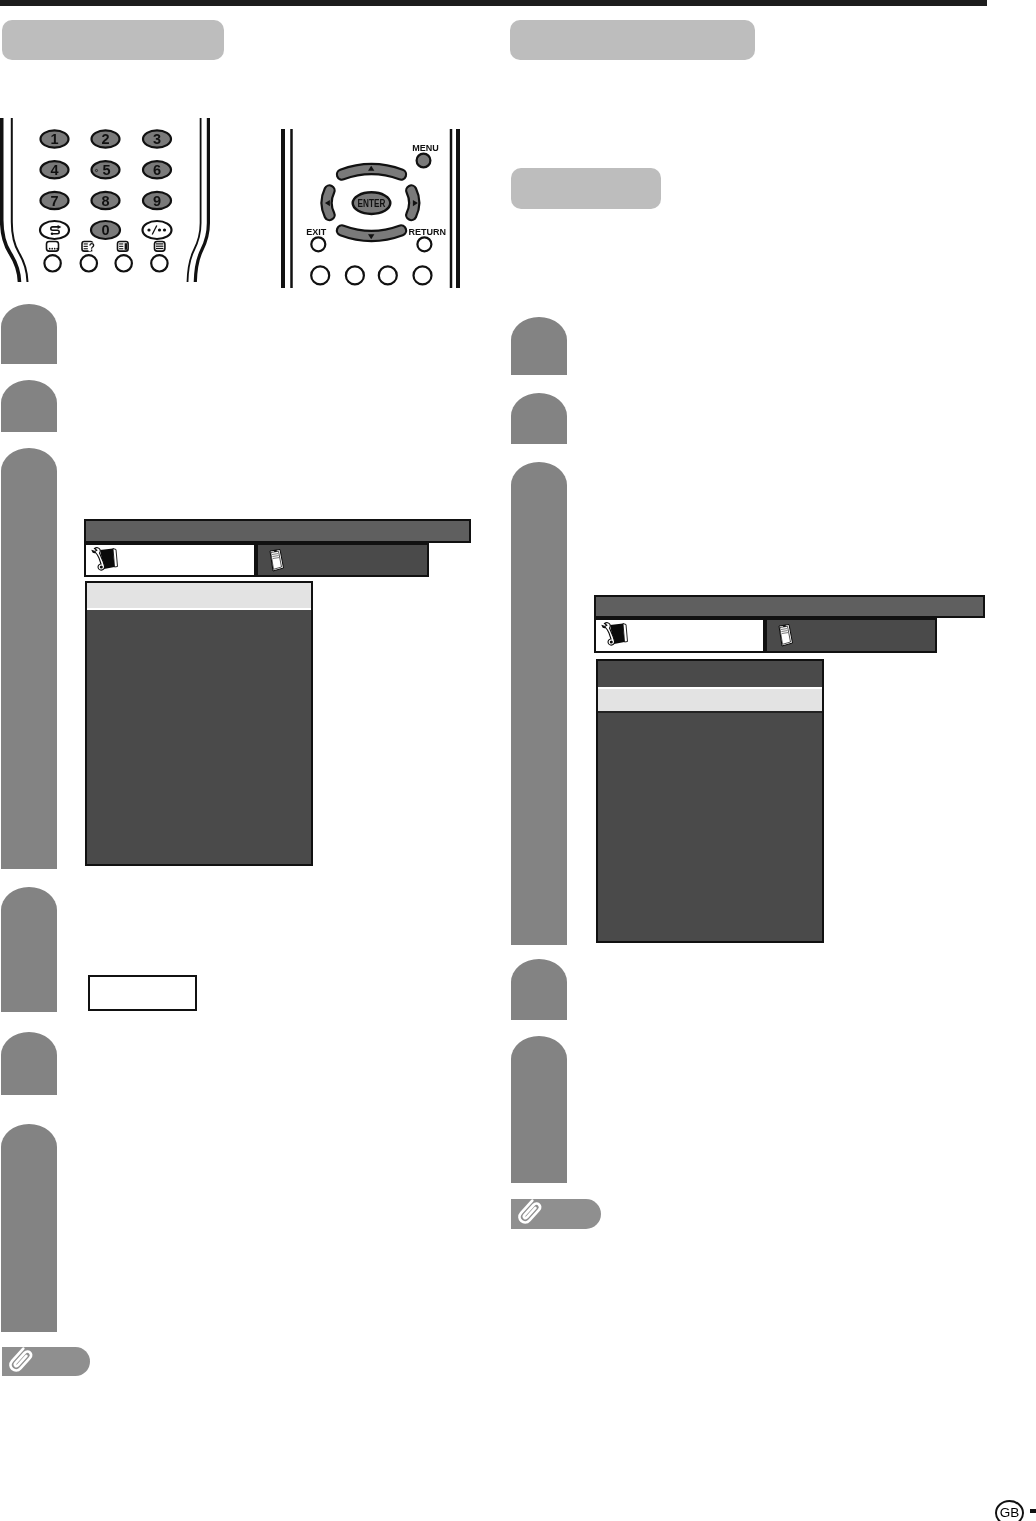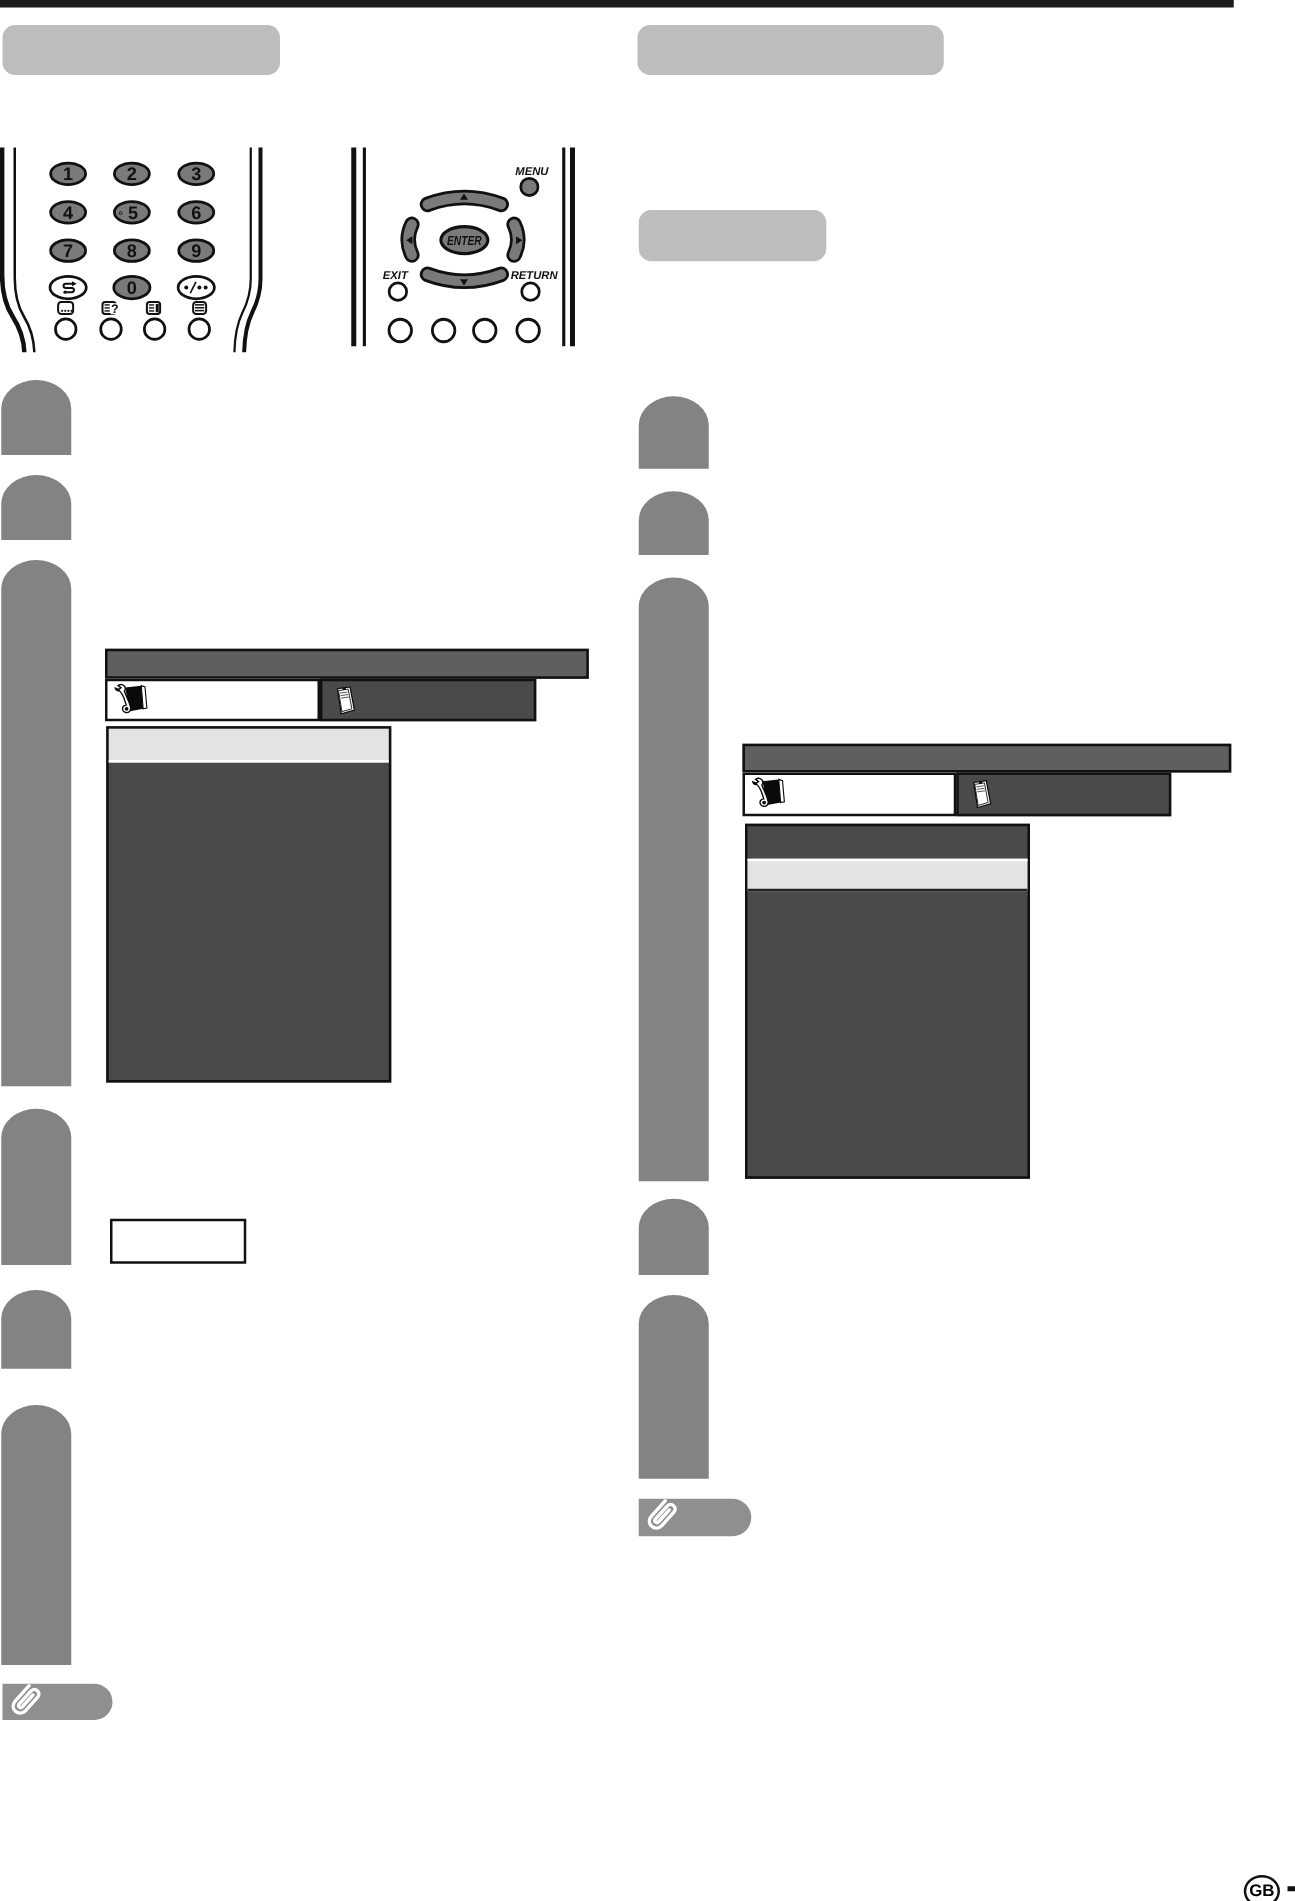--- a/index.html
+++ b/index.html
@@ -95,21 +95,21 @@
 
     <g fill="#fff" stroke="#111" stroke-width="2.2">
       <circle cx="52.6" cy="148.3" r="8.2"></circle>
       <circle cx="88.8" cy="148.3" r="8.2"></circle>
       <circle cx="123.7" cy="148.3" r="8.2"></circle>
       <circle cx="159.4" cy="148.3" r="8.2"></circle>
     </g>
   </svg>
   </div>
 
-  <div class="abs" style="left:278px;top:115px;font-style:italic;">
+  <div class="abs" style="left:278px;top:126px;">
   <svg width="184" height="167" viewBox="0 0 184 167">
     <g fill="none" stroke="#111">
       <path d="M5,3 L5,162" stroke-width="4"></path>
       <path d="M13.5,3 L13.5,162" stroke-width="2.5"></path>
       <path d="M180,3 L180,162" stroke-width="4"></path>
       <path d="M173,3 L173,162" stroke-width="2.5"></path>
     </g>
     <text x="147.5" y="25" font-family="Liberation Sans, sans-serif" font-size="9" font-weight="bold" fill="#111" text-anchor="middle">MENU</text>
     <circle cx="145.5" cy="34.5" r="6.9" fill="#7a7a7a" stroke="#111" stroke-width="2.2"></circle>
 
@@ -227,15 +227,15 @@
   <div class="abs clipbadge" style="left:511px;top:1199px;width:90px;height:30px;"></div>
   <div class="abs" style="left:512px;top:1198px;">
     <svg width="32" height="32" viewBox="0 0 32 32">
       <g fill="none" stroke="#fff" stroke-width="2" stroke-linecap="round" transform="rotate(42 16 16) translate(16,16) scale(1.35) translate(-16,-16)">
         <path d="M11.7,6.5 L11.7,18.8 C11.7,24.6 20,24.6 20,18.8 L20,8.3 C20,4.4 14.6,4.4 14.6,8.3 L14.6,18.2 C14.6,20.3 17.1,20.3 17.1,18.2 L17.1,9"></path>
       </g>
     </svg>
   </div>
 
   <div class="abs" style="left:995px;top:1500px;width:29px;height:26px;border:2.5px solid #111;border-radius:50%;box-sizing:border-box;background:#fff;text-align:center;">
-    <span style="font-size:13.5px;font-weight:bold;letter-spacing:0;line-height:21px;">GB</span>
+    <span style="font-size:13.5px;font-weight:normal;letter-spacing:0;line-height:21px;">GB</span>
   </div>
   <div class="abs" style="left:1030px;top:1509px;width:6px;height:4px;background:#111;"></div>
 
 </body></html>

